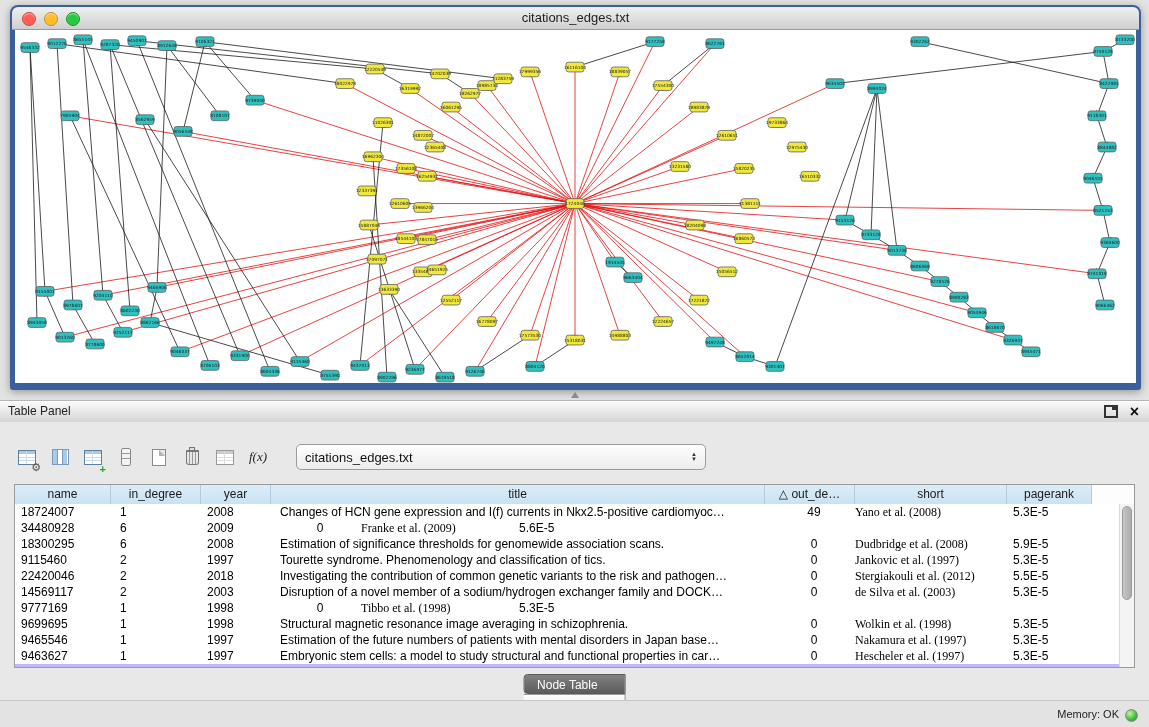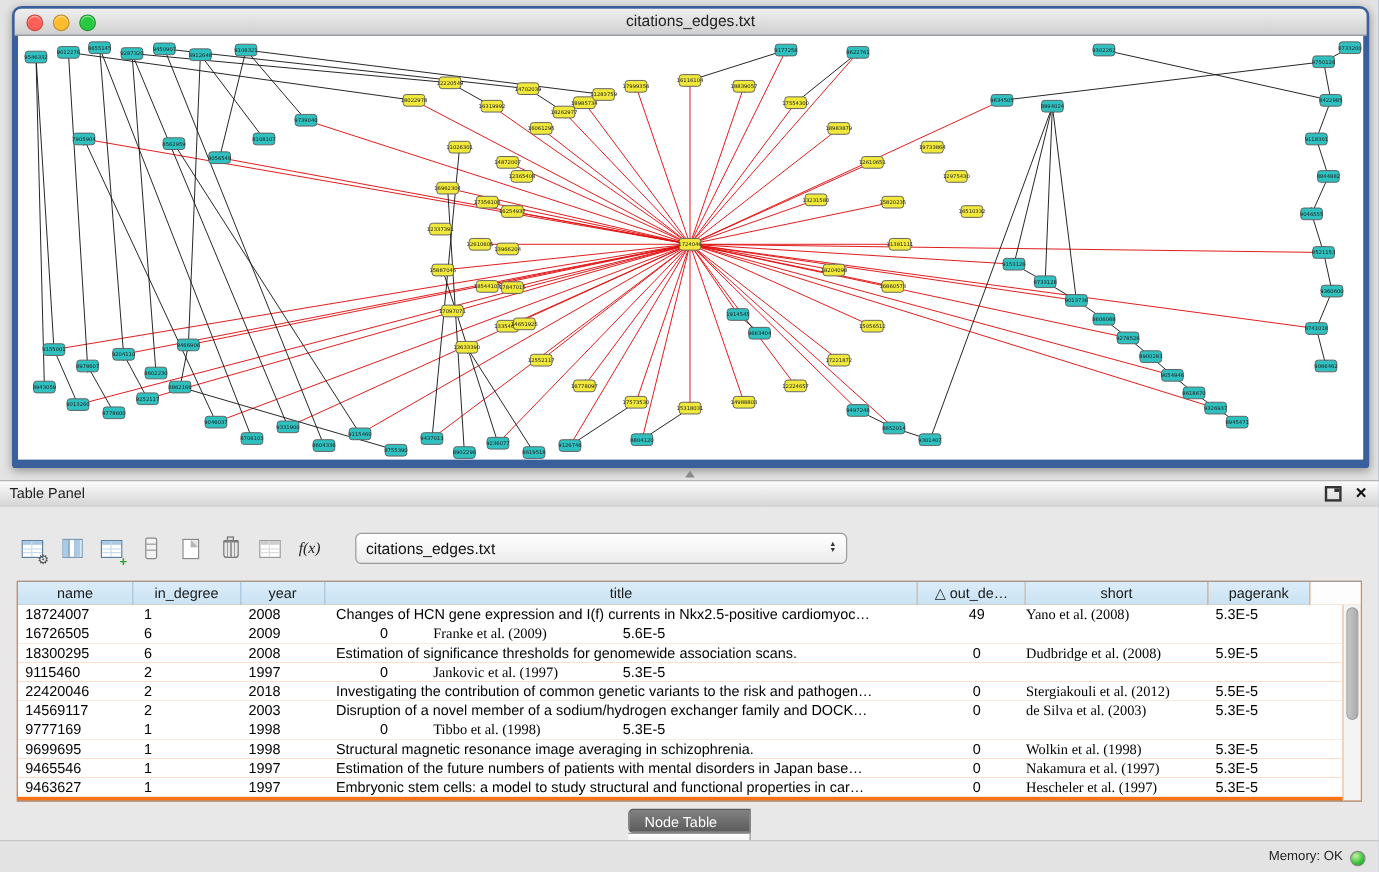--- a/index.html
+++ b/index.html
@@ -61,21 +61,21 @@
     background:linear-gradient(90deg,transparent 2px,#9a9a9a 2px 3px,transparent 3px 5px,#9a9a9a 5px 6px,transparent 6px 8px,#9a9a9a 8px 9px,transparent 9px);}
   .trash-ic:before{content:"";position:absolute;top:-5px;left:2px;width:4px;height:2px;border:1px solid #777;background:#ddd;}
   .fx-ic{font-family:"Liberation Serif",serif;font-style:italic;font-size:13px;color:#222;}
   .combo{margin-left:18px;width:392px;height:24px;background:linear-gradient(#ffffff,#ececec);
     border:1px solid #9b9b9b;border-radius:5px;display:flex;align-items:center;justify-content:space-between;
     padding:0 8px;font-size:13px;color:#111;box-shadow:inset 0 1px 0 #fff;}
   .combo-arrows{display:flex;flex-direction:column;align-items:center;color:#333;}
   .combo-arrows i{font-style:normal;font-size:6px;line-height:5px;}
 
   
-  .table-wrap{position:absolute;left:14px;top:62px;width:1121px;height:184px;background:#f97316;border:1px solid #9a9a9a;box-sizing:border-box;}
+  .table-wrap{position:absolute;left:14px;top:62px;width:1121px;height:184px;background:#c4b5fd;border:1px solid #9a9a9a;box-sizing:border-box;}
   .thead{display:flex;height:19px;border-bottom:1px solid #9fbdd2;}
   .hcell{background:linear-gradient(var(--hdr,#e2f0fa),#c9e2f3);border-right:1px solid #aecbdf;
     font-size:12px;line-height:19px;text-align:center;color:#1a1a1a;box-sizing:border-box;overflow:hidden;white-space:nowrap;}
   .hfill{flex:1;background:#fdfdfd;}
   .c0{width:96px;} .c1{width:90px;} .c2{width:70px;} .c3{width:494px;} .c4{width:90px;text-align:center;} .c5{width:152px;} .c6{width:85px;}
   .tbody{position:absolute;left:0;top:19px;right:15px;bottom:0;overflow:hidden;}
   .trow{display:flex;height:16px;background:#fff;}
   .tcell{font-size:12px;line-height:16px;color:#000;white-space:nowrap;overflow:hidden;box-sizing:border-box;padding-left:6px;}
   .tcell.c1{padding-left:9px;} .tcell.c3{padding-left:9px;} .tcell.c4{padding-left:8px;}
   .tcell.c5{text-align:left;padding-left:0;font-family:Liberation Serif, serif;}
@@ -762,40 +762,41 @@
         <div class="trow">
           <div class="tcell c0">18724007</div>
           <div class="tcell c1">1</div>
           <div class="tcell c2">2008</div>
           <div class="tcell c3">Changes of HCN gene expression and I(f) currents in Nkx2.5-positive cardiomyoc…</div>
           <div class="tcell c4">49</div>
           <div class="tcell c5">Yano et al. (2008)</div>
           <div class="tcell c6">5.3E-5</div>
         </div>
         <div class="trow">
-          <div class="tcell c0">16726505</div>
+          <div class="tcell c0">34480928</div>
           <div class="tcell c1">6</div>
           <div class="tcell c2">2009</div>
           <div class="tcell c4">0</div>
           <div class="tcell c5">Franke et al. (2009)</div>
           <div class="tcell c6">5.6E-5</div>
         </div>
         <div class="trow">
           <div class="tcell c0">18300295</div>
           <div class="tcell c1">6</div>
           <div class="tcell c2">2008</div>
           <div class="tcell c3">Estimation of significance thresholds for genomewide association scans.</div>
           <div class="tcell c4">0</div>
           <div class="tcell c5">Dudbridge et al. (2008)</div>
           <div class="tcell c6">5.9E-5</div>
         </div>
         <div class="trow">
           <div class="tcell c0">9115460</div>
           <div class="tcell c1">2</div>
           <div class="tcell c2">1997</div>
+          <div class="tcell c3">Tourette syndrome. Phenomenology and classification of tics.</div>
           <div class="tcell c4">0</div>
           <div class="tcell c5">Jankovic et al. (1997)</div>
           <div class="tcell c6">5.3E-5</div>
         </div>
         <div class="trow">
           <div class="tcell c0">22420046</div>
           <div class="tcell c1">2</div>
           <div class="tcell c2">2018</div>
           <div class="tcell c3">Investigating the contribution of common genetic variants to the risk and pathogen…</div>
           <div class="tcell c4">0</div>

